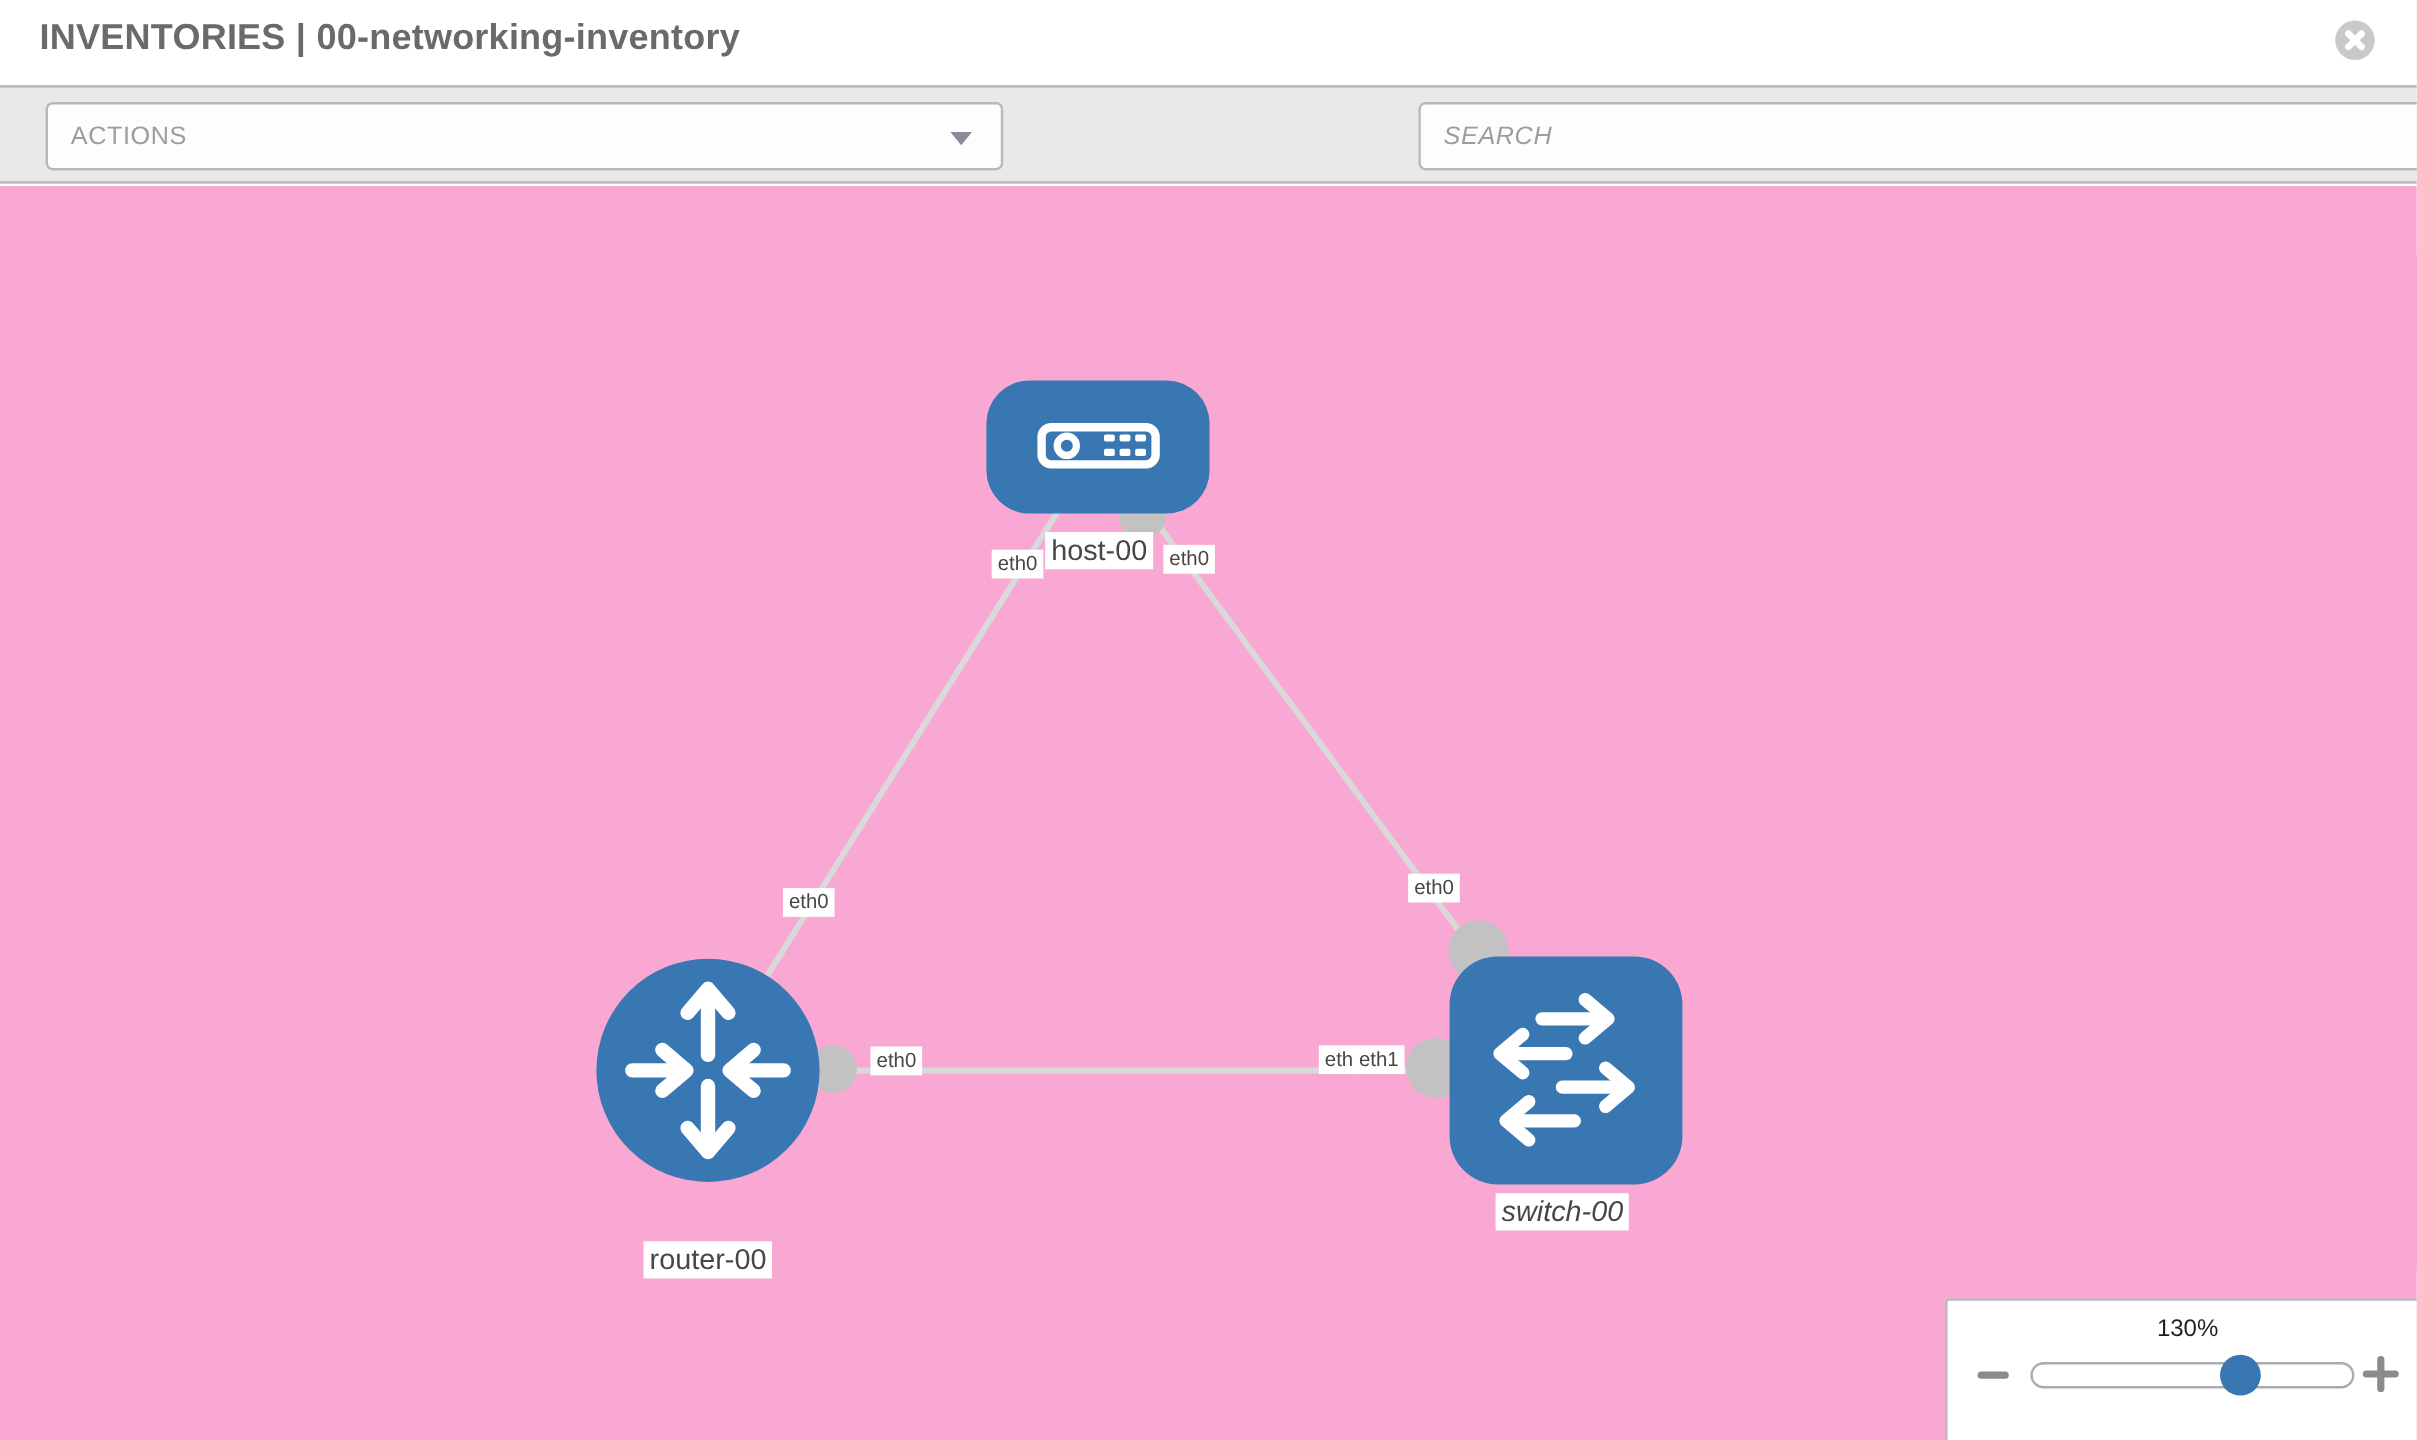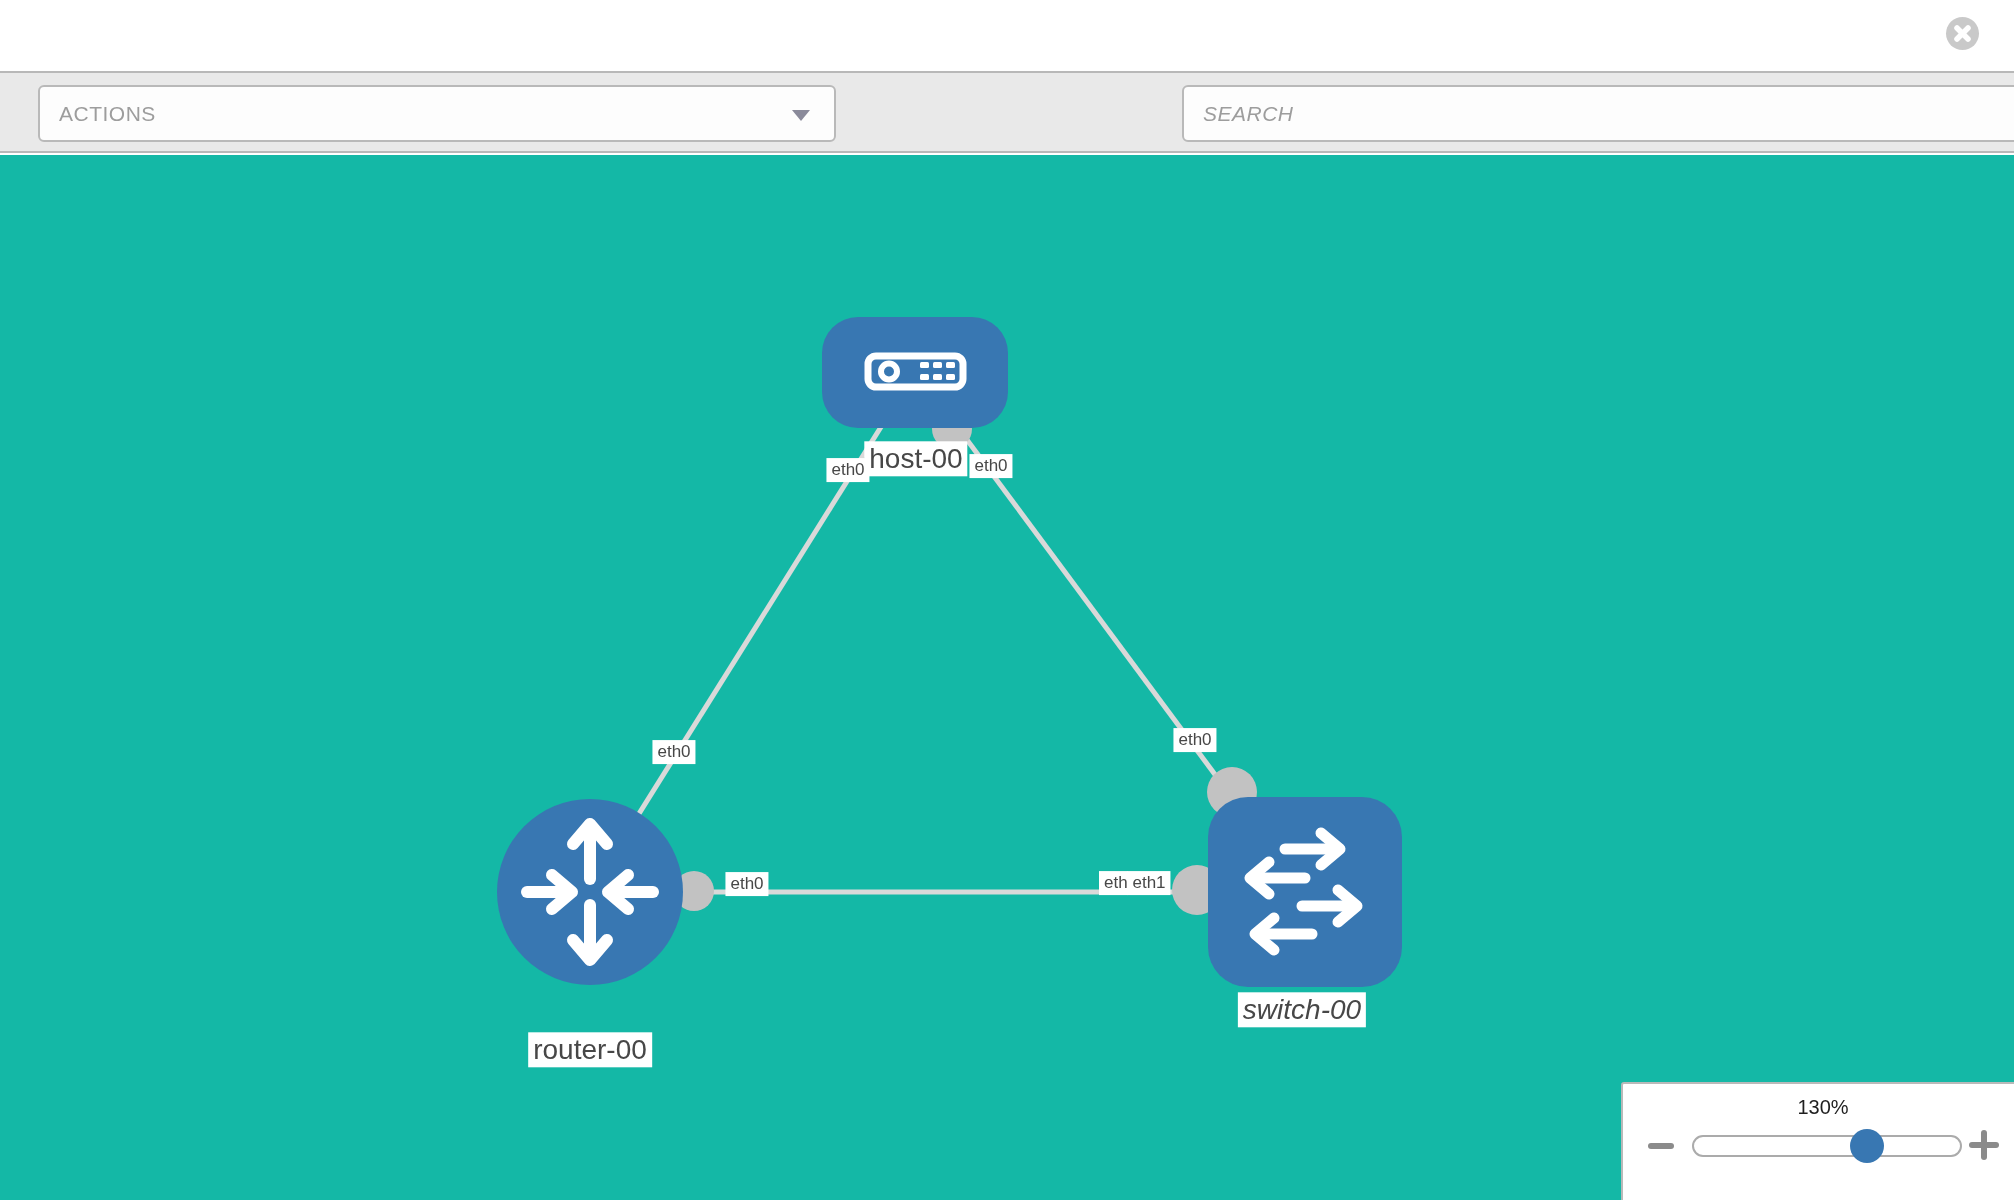--- a/index.html
+++ b/index.html
@@ -42,30 +42,30 @@
   .actions-box{left:38px;width:798px;}
   .search-box{left:1182px;width:896px;font-style:italic;}
   .tool-icon-btn{
     position:absolute;top:97px;width:36px;height:36px;cursor:pointer;background:none;border:none;padding:0;
   }
   .wrench-btn{left:1050px;}
   .key-btn{left:1115px;}
   
   .canvas{
     position:absolute;left:0;top:155px;width:2014px;height:1045px;
-    background:#14b8a6;overflow:hidden;
+    background:#f9a8d4;overflow:hidden;
   }
   .viz-svg{position:absolute;left:0;top:0;}
   .chip{
     position:absolute;transform:translate(-50%,-50%);
     background:#ffffff;color:#474747;white-space:nowrap;
     padding:3px 5px;line-height:1.05;
   }
   .chip.iface{font-size:17px;}
-  .chip.node-label{font-size:28px;}
+  .chip.node-label{font-size:24px;}
   .chip.under-chip{overflow:hidden;width:24px;padding-right:0;transform:translate(-100%,-50%);}
   
   .zoom-panel{
     position:absolute;left:1621px;top:927px;width:400px;height:300px;
     background:#ffffff;border:2px solid #b9b9b9;border-radius:3px;box-sizing:border-box;
   }
   .zoom-level{
     position:absolute;left:0;top:12px;width:400px;text-align:center;
     font-size:20px;color:#1f1f1f;
   }
@@ -78,20 +78,21 @@
     background:#3877b2;cursor:grab;
   }
   .zoom-btn{position:absolute;background:none;border:none;padding:0;cursor:pointer;}
   .zoom-minus{left:23px;top:49px;width:30px;height:26px;}
   .zoom-plus{left:345px;top:45px;width:32px;height:32px;}
 </style>
 </head>
 <body>
 
 <div class="header">
+  <div class="page-title">INVENTORIES | 00-networking-inventory</div>
   <div class="close-btn">
     <svg width="33" height="33" viewBox="0 0 33 33">
       <line x1="11" y1="11" x2="22" y2="22" stroke="#ffffff" stroke-width="5.5" stroke-linecap="round"></line>
       <line x1="22" y1="11" x2="11" y2="22" stroke="#ffffff" stroke-width="5.5" stroke-linecap="round"></line>
     </svg>
   </div>
 </div>
 
 <div class="toolbar">
   <div class="select-box actions-box">

